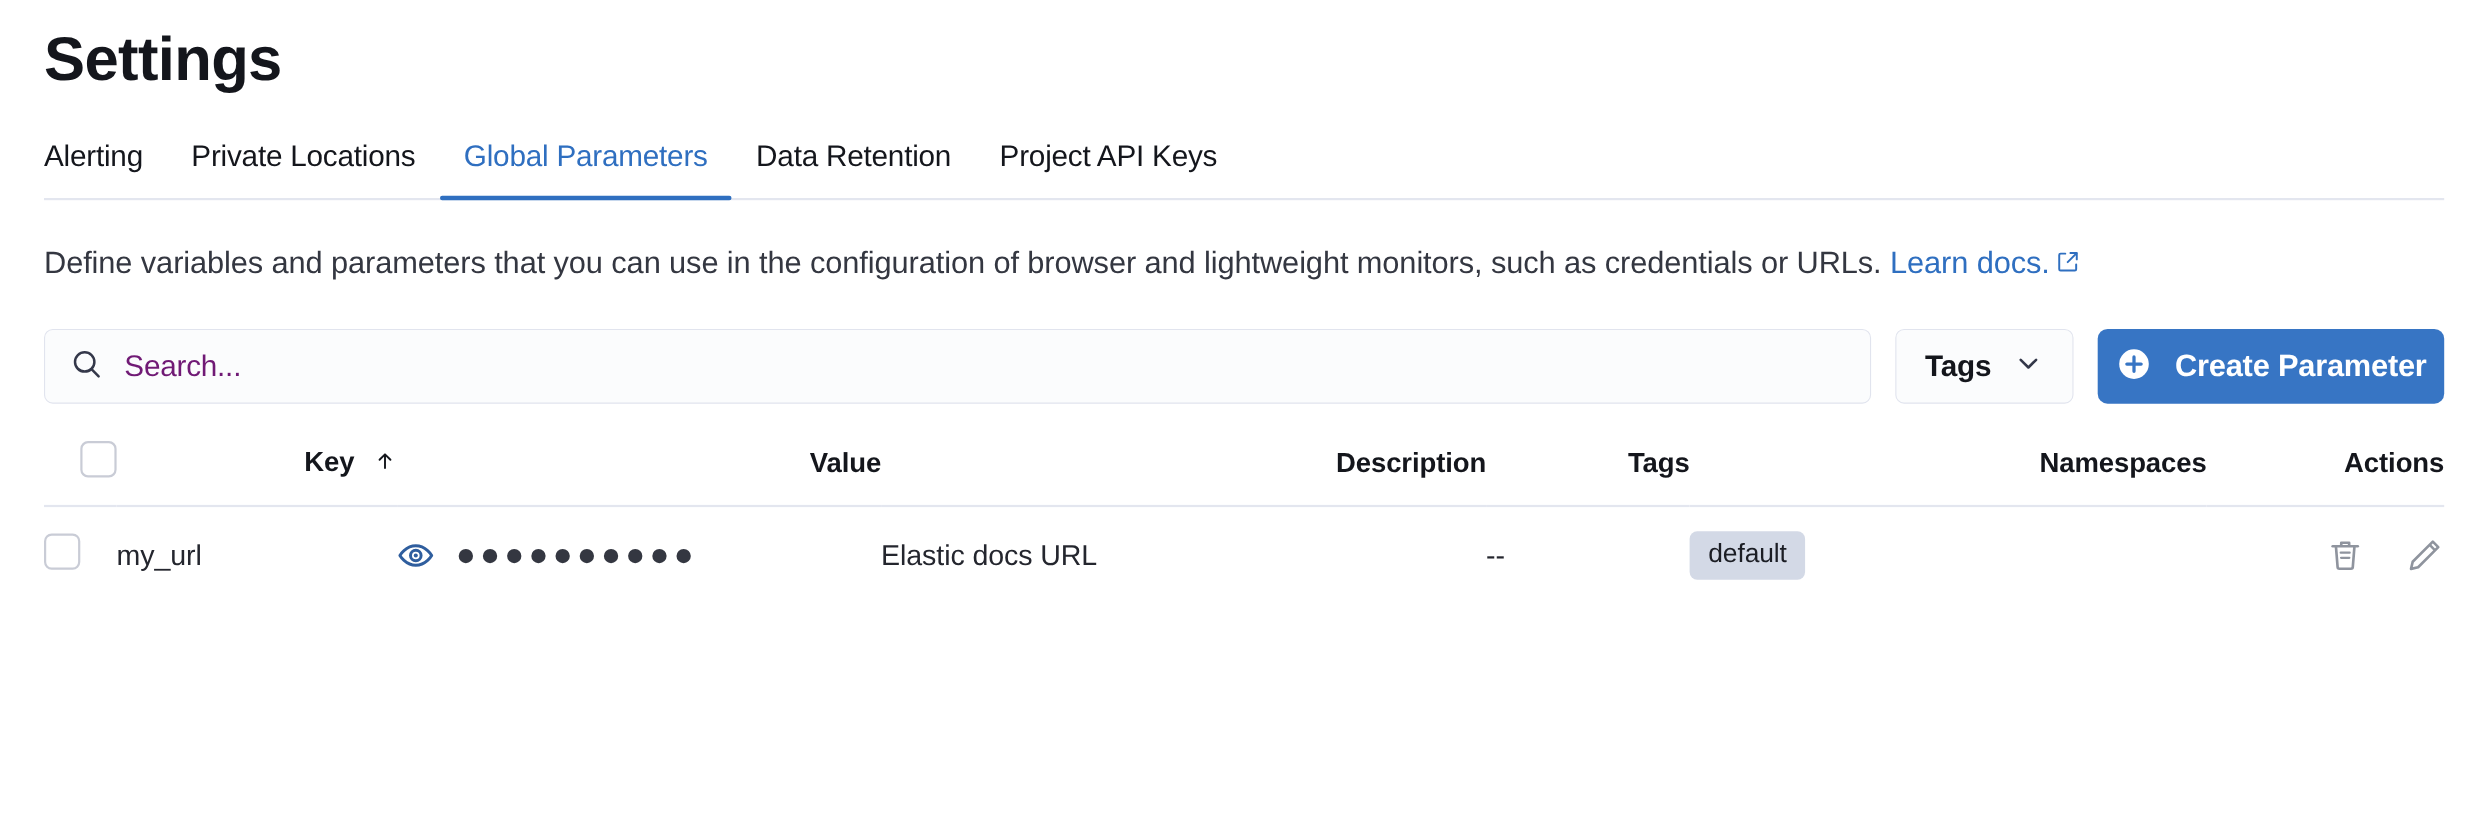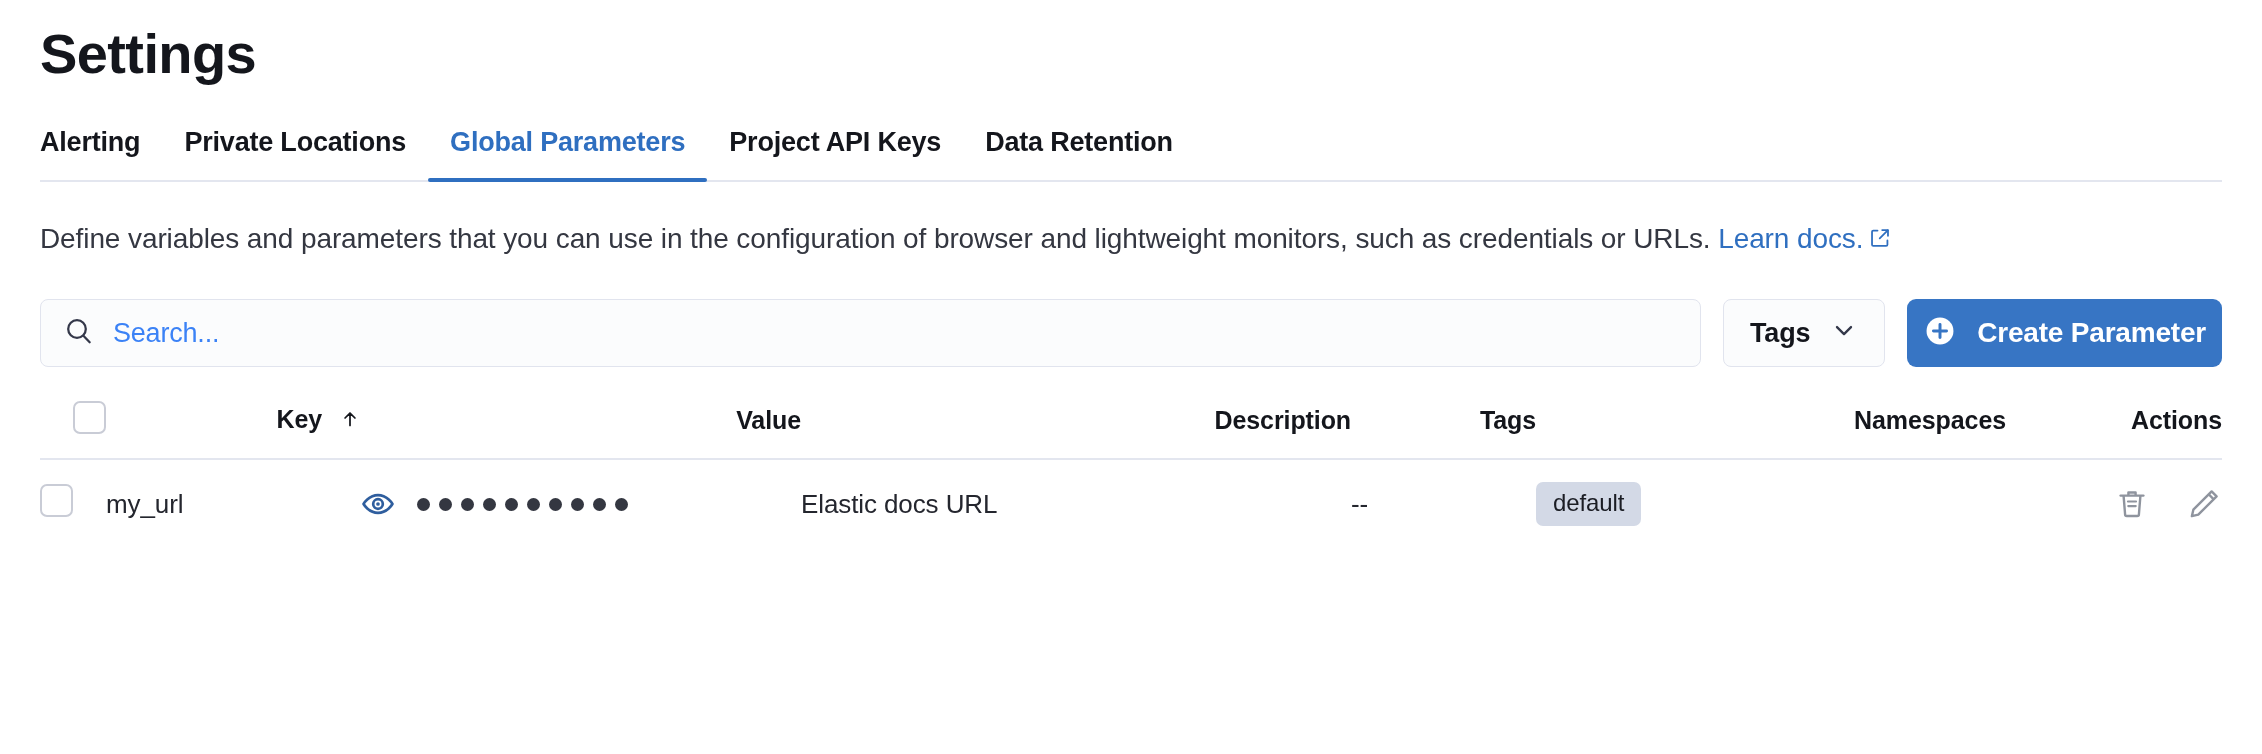--- a/index.html
+++ b/index.html
@@ -37,21 +37,21 @@
     position: relative;
     border-bottom: 2px solid #e3e6ef;
   }
   .tabs {
     display: flex;
     align-items: flex-end;
     gap: 0;
   }
   .tab {
     font-size: 27px;
-    font-weight: 700;
+    font-weight: 400;
     color: #14161c;
     padding: 0 22px 22px 22px;
     position: relative;
     cursor: pointer;
     white-space: nowrap;
     letter-spacing: -0.2px;
   }
   .tab:first-child { padding-left: 0; }
   .tab.active { color: #2f6fc0; }
   .tab.active::after {
@@ -98,21 +98,21 @@
     border: 1px solid #e1e4ee;
     border-radius: 8px;
     display: flex;
     align-items: center;
     padding: 0 22px;
     gap: 18px;
     min-width: 0;
   }
   .search-placeholder {
     font-size: 27px;
-    color: #3b82f6;
+    color: #701a75;
     letter-spacing: -0.2px;
   }
   .tags-btn {
     flex: 0 0 auto;
     background: #fbfcfd;
     border: 1px solid #e1e4ee;
     border-radius: 8px;
     display: flex;
     align-items: center;
     gap: 20px;
@@ -240,22 +240,22 @@
 
 <div class="page">
 
   <h1 class="page-title">Settings</h1>
 
   <div class="tabs-wrap">
     <div class="tabs" id="tabs-container">
         <div class="tab"><span>Alerting</span></div>
         <div class="tab"><span>Private Locations</span></div>
         <div class="tab active"><span>Global Parameters</span></div>
+        <div class="tab"><span>Data Retention</span></div>
         <div class="tab"><span>Project API Keys</span></div>
-        <div class="tab"><span>Data Retention</span></div>
       </div>
   </div>
 
   <p class="description">
     <span>Define variables and parameters that you can use in the configuration of browser and lightweight monitors, such as credentials or URLs. </span><a class="link" href="#"><span>Learn docs.</span></a><span class="ext-icon"><svg width="22" height="22" viewBox="0 0 16 16" fill="none">
           <path d="M6.2 2.6H3.1c-.5 0-.9.4-.9.9v9.4c0 .5.4.9.9.9h9.4c.5 0 .9-.4.9-.9v-3.1" stroke="#2f6fc0" stroke-width="1.3" stroke-linecap="round"></path>
           <path d="M9.6 2.2h4.2v4.2" stroke="#2f6fc0" stroke-width="1.3" stroke-linecap="round" stroke-linejoin="round"></path>
           <path d="M13.6 2.4L7.8 8.2" stroke="#2f6fc0" stroke-width="1.3" stroke-linecap="round"></path>
         </svg></span>
   </p>

